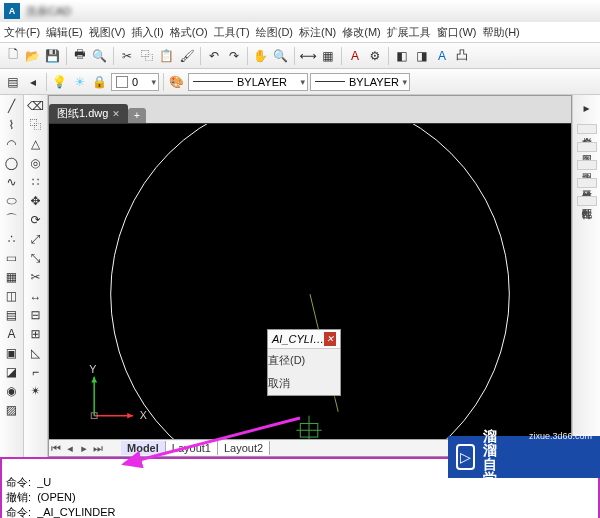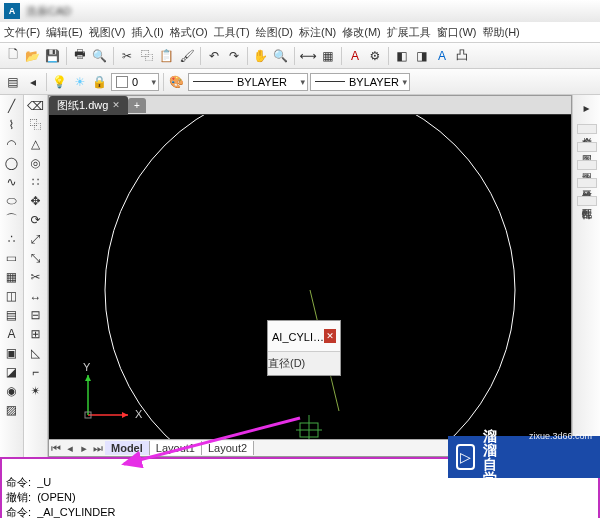--- a/index.html
+++ b/index.html
@@ -13,33 +13,33 @@
 .tbtn { width: 18px; height: 18px; border: 1px solid transparent; display: flex; align-items: center; justify-content: center; font-size: 12px; color: #333; }
 .sep { width: 1px; height: 18px; background: #ccc; margin: 0 2px; }
 .combo { height: 18px; border: 1px solid #aaa; background: #fff; display: flex; align-items: center; padding: 0 4px; font-size: 10px; min-width: 60px; position: relative; }
 .combo::after { content: "▾"; position: absolute; right: 2px; color: #555; font-size: 9px; }
 .swatch { width: 12px; height: 12px; border: 1px solid #888; background: #fff; margin-right: 4px; }
 .workarea { position: relative; height: 362px; display: flex; }
 .vtoolL { width: 24px; background: linear-gradient(90deg,#fdfdfd,#ececec); border-right: 1px solid #ccc; display: flex; flex-direction: column; align-items: center; padding-top: 2px; gap: 2px; }
 .vtoolL2 { width: 24px; background: linear-gradient(90deg,#fdfdfd,#ececec); border-right: 1px solid #ccc; display: flex; flex-direction: column; align-items: center; padding-top: 2px; gap: 2px; }
 .vbtn { width: 18px; height: 17px; display: flex; align-items: center; justify-content: center; font-size: 12px; color: #333; }
 .canvaswrap { flex: 1; background: #f8f8f8; display: flex; flex-direction: column; position: relative; border: 1px solid #999; }
-.tabstrip { height: 19px; background: #ddd; display: flex; align-items: center; border-bottom: 1px solid #333; }
+.tabstrip { height: 28px; background: #ddd; display: flex; align-items: flex-end; border-bottom: 1px solid #333; }
 .filetab { background: #444; color: #fff; padding: 2px 8px; font-size: 10px; display: flex; align-items: center; gap: 4px; border-top-left-radius: 3px; border-top-right-radius: 3px; }
 .filetab .x { color: #ccc; font-size: 9px; }
 .canvas { flex: 1; background: #000; position: relative; overflow: hidden; }
 .canvas svg { position: absolute; inset: 0; width: 100%; height: 100%; }
 .context { position: absolute; left: 218px; top: 205px; width: 74px; background: #f0f0f0; border: 1px solid #999; box-shadow: 2px 2px 4px rgba(0,0,0,.4); }
-.context .hdr { background: #fafafa; font-size: 10px; padding: 8px 4px; display: flex; justify-content: space-between; align-items: flex-end; border-bottom: 1px solid #ccc; }
+.context .hdr { background: #fafafa; font-size: 10px; padding: 2px 4px; display: flex; justify-content: space-between; align-items: center; border-bottom: 1px solid #ccc; font-style: italic; }
 .context .hdr .cx { width: 14px; height: 14px; background: #c0392b; color: #fff; display: flex; align-items: center; justify-content: center; font-size: 9px; }
 .context .item { padding: 4px 0; font-size: 11px; color: #333; }
 .layouttabs { height: 17px; background: #f4f4f4; display: flex; align-items: center; border-top: 1px solid #aaa; font-size: 10px; }
 .layouttabs .navbtn { width: 14px; text-align: center; color: #555; }
 .layouttabs .lt { padding: 1px 6px; border-right: 1px solid #aaa; background: #fff; color: #333; }
-.layouttabs .lt.active { background: #e3e3ff; font-weight: bold; }
+.layouttabs .lt.active { background: #e3e3ff; font-weight: bold; margin-left: 16px; }
 .rside { width: 28px; background: linear-gradient(90deg,#ececec,#fdfdfd); border-left: 1px solid #ccc; display: flex; flex-direction: column; align-items: center; padding-top: 4px; gap: 8px; }
 .rpal { writing-mode: vertical-rl; font-size: 10px; padding: 4px 2px; background: #eee; border: 1px solid #ccc; color: #444; }
 .cmdwrap { border: 2px solid #c030c0; background: #fff; padding: 2px 4px; font-size: 11px; line-height: 14px; font-family: SimSun, monospace; height: 66px; overflow: hidden; white-space: pre; }
 .watermark { position: absolute; right: 0; bottom: 40px; width: 152px; height: 42px; background: #1a4aa8; color: #fff; display: flex; align-items: center; padding: 0 8px; gap: 8px; font-size: 13px; z-index: 50; }
 .watermark .wlogo { width: 26px; height: 26px; border: 2px solid #fff; border-radius: 4px; display: flex; align-items: center; justify-content: center; font-size: 14px; }
 .watermark .wtxt { display: flex; flex-direction: row; line-height: 14px; }
 .watermark .wtxt .big { font-size: 14px; font-weight: bold; }
 .watermark .wtxt .sm { font-size: 9px; opacity: .9; margin-left: 32px; }
 .arrow { position: absolute; left: 110px; bottom: 44px; width: 200px; height: 60px; pointer-events: none; z-index: 40; }
 </style>
@@ -191,20 +191,21 @@
         <text x="75" y="303" fill="#ccc" font-size="10">X</text>
         <text x="23" y="256" fill="#ccc" font-size="10">Y</text>
       </svg>
 
       <div class="context">
         <div class="hdr">
           <span>AI_CYLI…</span>
           <span class="cx">✕</span>
         </div>
         <div class="item">直径(D)</div>
+        <div class="item">取消</div>
       </div>
     </div>
 
     <div class="layouttabs">
       <div class="navbtn">⏮</div>
       <div class="navbtn">◂</div>
       <div class="navbtn">▸</div>
       <div class="navbtn">⏭</div>
       <div class="lt active">Model</div>
       <div class="lt">Layout1</div>

